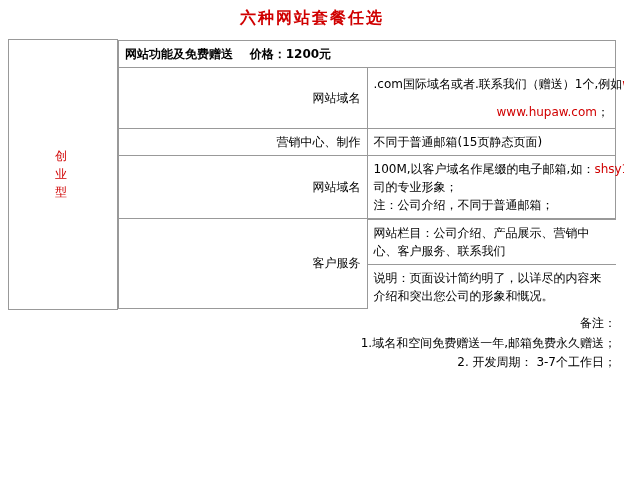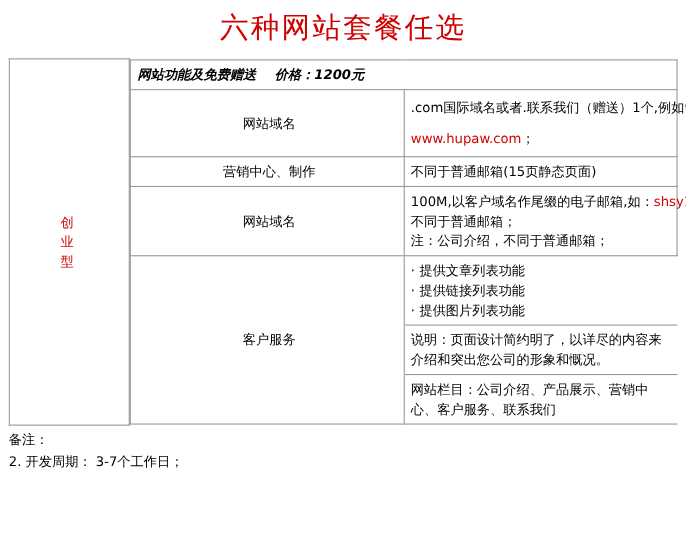--- a/index.html
+++ b/index.html
@@ -17,22 +17,22 @@
   }
   .page {
     width: 624px;
     height: 485px;
     position: relative;
     box-sizing: border-box;
   }
   .title {
     text-align: center;
     color: #d00000;
-    font-size: 26px;
-    font-weight: normal;
+    font-size: 16px;
+    font-weight: bold;
     letter-spacing: 2px;
     padding: 8px 0 10px 0;
     font-family: "DejaVu Sans", "Liberation Sans", sans-serif;
   }
   table.main {
     border-collapse: collapse;
     width: 608px;
     margin: 0 auto;
     table-layout: fixed;
   }
@@ -53,21 +53,20 @@
     line-height: 1.5;
     padding: 4px 2px;
   }
   .cell-type span {
     display: block;
   }
   .head-row td {
     font-weight: bold;
     padding: 5px 8px;
     font-size: 12.5px;
-    font-style: italic;
   }
   .label-col {
     width: 100px;
     padding-left: 8px;
   }
   .red {
     color: #d00000;
   }
   .sub-table {
     border-collapse: collapse;
@@ -75,21 +74,21 @@
     table-layout: fixed;
   }
   .sub-table td {
     border: 1px solid #999999;
     padding: 4px 6px;
     vertical-align: middle;
     font-size: 12px;
     line-height: 1.55;
   }
   .sub-table td.label-col {
-    text-align: center;
+    text-align: right;
     padding-left: 10px;
   }
   .nopad {
     padding: 0 !important;
     border: none !important;
   }
   .lines div {
     white-space: nowrap;
   }
   .dot:before {
@@ -100,20 +99,21 @@
     width: 608px;
     margin: 4px auto 0 auto;
     font-size: 12px;
     line-height: 1.62;
   }
   .notes .n-title {
     margin-bottom: 1px;
   }
   .notes div {
     white-space: nowrap;
+    text-align: right;
   }
 </style>
 </head>
 <body>
 
 <div class="page">
 
   <div class="title">六种网站套餐任选</div>
 
   <table class="main">
@@ -135,74 +135,66 @@
               <span>价格：1200元</span>
             </td>
           </tr>
 
           <tr>
             <td class="label-col">网站域名</td>
             <td class="lines">
               <div style="padding:3px 0 6px 0;">
                 <span>.com国际域名或者.联系我们（赠送）1个,例如</span><span class="red">www.9ysh.cn</span>
               </div>
-              <div style="padding:4px 0 3px 0;">
+              <div style="padding:4px 0 3px 0;text-align:right;">
                 <span class="red">www.hupaw.com</span><span>；</span>
               </div>
             </td>
           </tr>
 
 
           <tr>
             <td class="label-col">营销中心、制作</td>
             <td>不同于普通邮箱(15页静态页面)</td>
           </tr>
 
           <tr>
             <td class="label-col">网站域名</td>
             <td class="lines">
               <div>
                 <span>100M,以客户域名作尾缀的电子邮箱,如：</span><span class="red">shsy168@shsy168.cn</span>
               </div>
-              <div>不同于普通邮箱；</div>
+              <div>司的专业形象；</div>
               <div>注：公司介绍，不同于普通邮箱；</div>
             </td>
           </tr>
 
           <tr>
             <td class="label-col">客户服务</td>
             <td class="nopad">
               <table class="sub-table">
                 <tbody>
-                        <tr>
-                  <td style="border-left:none;border-top:none;border-right:none;">
-                    <div class="features">
-                      <div class="dot">提供文章列表功能</div>
-                      <div class="dot">提供链接列表功能</div>
-                      <div class="dot">提供图片列表功能</div>
-                    </div>
-                  </td>
+                <tr>
+                  <td style="border-left:none;border-right:none;">网站栏目：公司介绍、产品展示、营销中心、客户服务、联系我们</td>
                 </tr>
                 <tr>
                   <td style="border-left:none;border-right:none;border-bottom:none;">说明：页面设计简约明了，以详尽的内容来介绍和突出您公司的形象和慨况。</td>
                 </tr>
-                <tr>
-                  <td style="border-left:none;border-right:none;">网站栏目：公司介绍、产品展示、营销中心、客户服务、联系我们</td>
-                </tr>
               </tbody>
                     </table>
             </td>
           </tr>
         </tbody>
             </table>
 
       </td>
     </tr>
   </tbody>
     </table>
 
   <div class="notes">
     <div class="n-title">备注：</div>
+    <div>1.域名和空间免费赠送一年,邮箱免费永久赠送；</div>
     <div>2. 开发周期： 3-7个工作日；</div>
 
   </div>
 
 </div>
 
 </body></html>

